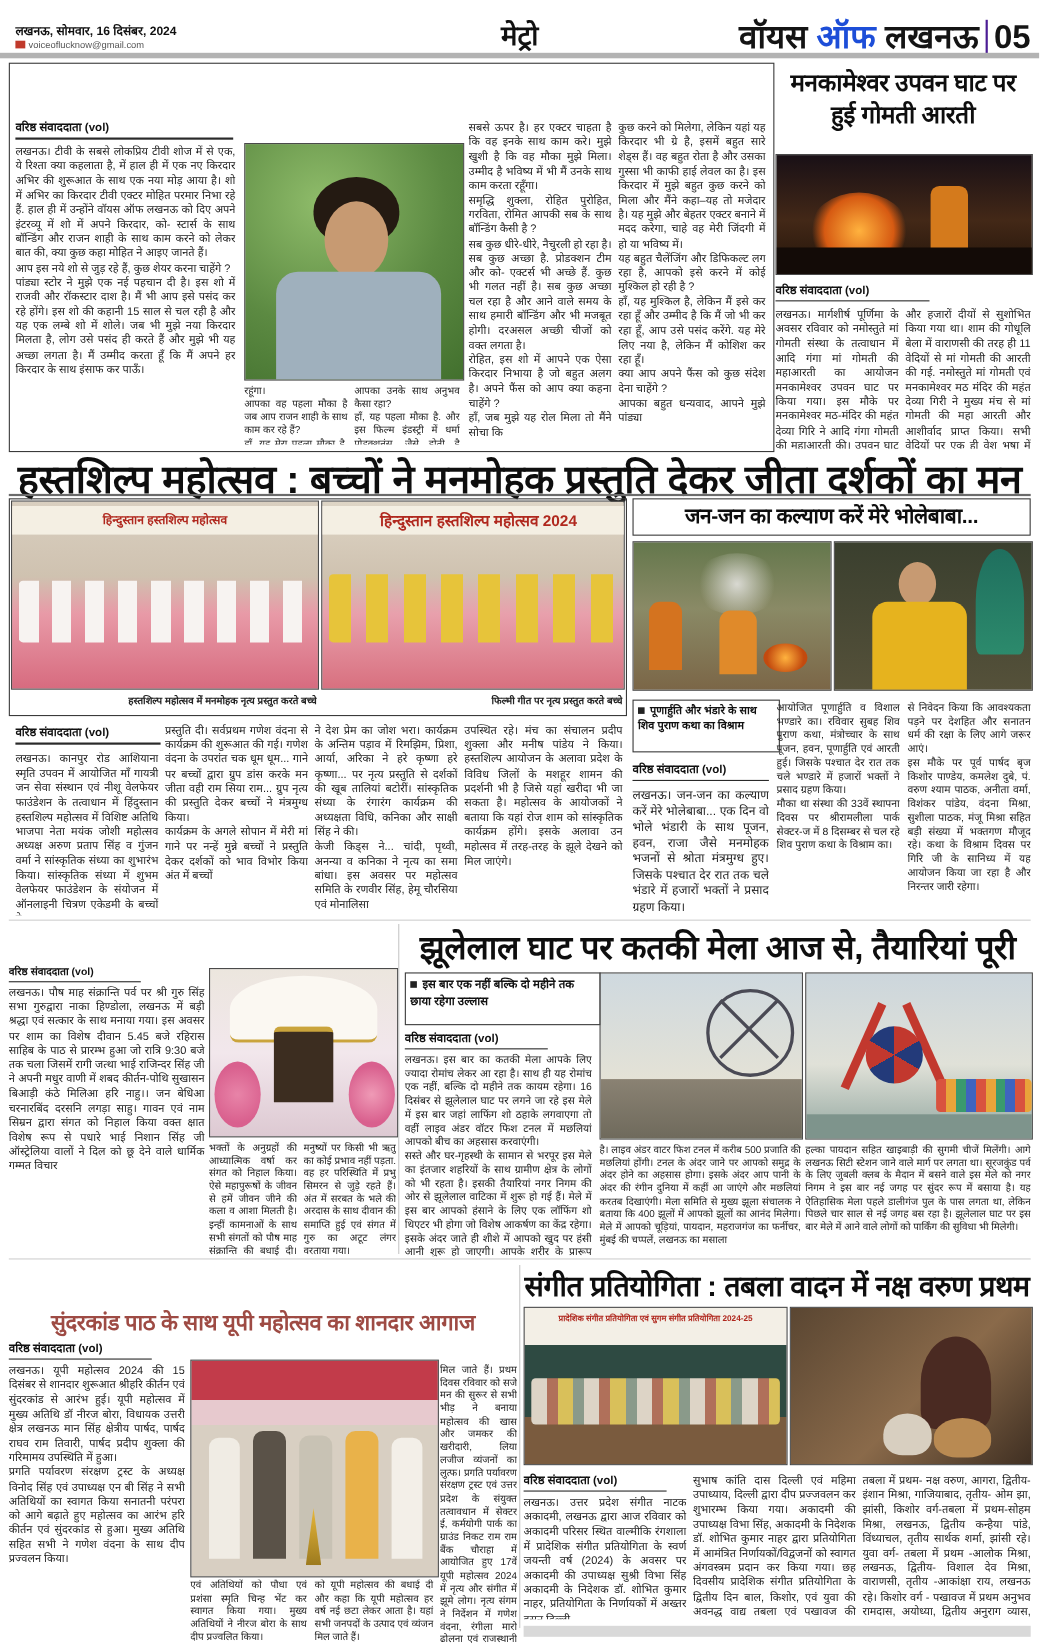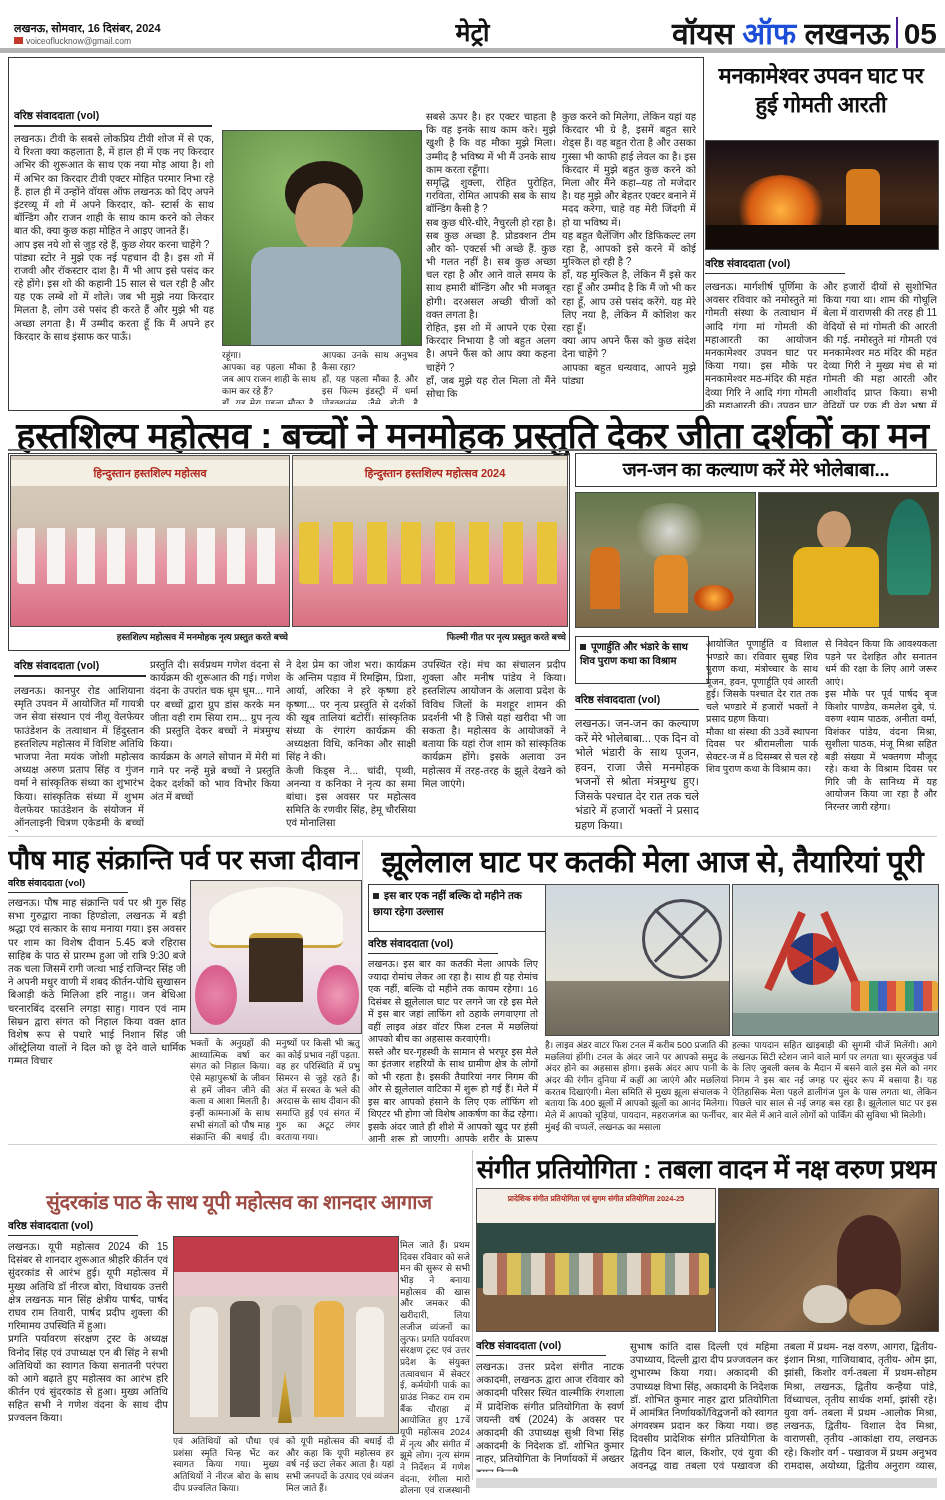--- a/index.html
+++ b/index.html
@@ -76,21 +76,21 @@
 
   <div class="abs hl" style="left:8px;top:410px;width:929px;font-size:36px;">हस्तशिल्प महोत्सव : बच्चों ने मनमोहक प्रस्तुति देकर जीता दर्शकों का मन</div>
   <div class="abs" style="left:8px;top:449px;width:929px;height:2px;background:#6b6b6b;"></div>
 
   <div class="abs boxed" style="left:8px;top:453px;width:560px;height:196px;"></div>
   <div class="abs photo" style="left:10px;top:455px;width:278px;height:170px;background:linear-gradient(180deg,#d9cfc0 0%,#cfc2b0 40%,#e89aa7 60%,#d76b7f 100%);">
     <div class="ph-el banner-red" style="left:0;top:4px;width:278px;height:26px;background:#f4efe3;font-size:11px;line-height:26px;">हिन्दुस्तान हस्तशिल्प महोत्सव</div>
     <div class="ph-el" style="left:6px;top:72px;width:266px;height:56px;background:repeating-linear-gradient(90deg,#f7f3f1 0 18px,rgba(0,0,0,0) 18px 30px);border-radius:4px;"></div>
   </div>
   <div class="abs photo" style="left:292px;top:455px;width:274px;height:170px;background:linear-gradient(180deg,#ded5c6 0%,#cfc2b0 40%,#e8a0ac 60%,#d8707f 100%);">
-    <div class="ph-el banner-red" style="left:0;top:4px;width:284px;height:26px;background:#f4efe3;font-size:11px;line-height:26px;">हिन्दुस्तान हस्तशिल्प महोत्सव 2024</div>
+    <div class="ph-el banner-red" style="left:0;top:4px;width:284px;height:26px;background:#f4efe3;font-size:14px;line-height:26px;">हिन्दुस्तान हस्तशिल्प महोत्सव 2024</div>
     <div class="ph-el" style="left:6px;top:66px;width:262px;height:62px;background:repeating-linear-gradient(90deg,#e7c43a 0 20px,rgba(0,0,0,0) 20px 34px);border-radius:4px;"></div>
   </div>
   <div class="abs cap" style="left:10px;top:630px;width:278px;">हस्तशिल्प महोत्सव में मनमोहक नृत्य प्रस्तुत करते बच्चे</div>
   <div class="abs cap" style="left:292px;top:630px;width:274px;">फिल्मी गीत पर नृत्य प्रस्तुत करते बच्चे</div>
 
   <div class="abs boxed hl" style="left:575px;top:453px;width:360px;height:32px;font-size:19px;line-height:32px;">जन-जन का कल्याण करें मेरे भोलेबाबा...</div>
   <div class="abs photo" style="left:575px;top:492px;width:179px;height:134px;background:linear-gradient(180deg,#64774c,#8a8a66 45%,#7b6647);">
     <div class="ph-el" style="left:54px;top:10px;width:80px;height:56px;border-radius:50%;background:radial-gradient(circle,#d9d9d2,rgba(0,0,0,0) 70%);"></div>
     <div class="ph-el" style="left:14px;top:54px;width:30px;height:62px;border-radius:10px 10px 0 0;background:#d4731f;"></div>
     <div class="ph-el" style="left:78px;top:62px;width:34px;height:58px;border-radius:10px 10px 0 0;background:#e08a2a;"></div>
@@ -115,21 +115,20 @@
   <div class="abs byline" style="left:14px;top:658px;width:132px;">वरिष्ठ संवाददाता (vol)</div>
   <div class="abs bodytext" style="left:14px;top:684px;width:130px;height:148px;">लखनऊ। कानपुर रोड आशियाना स्मृति उपवन में आयोजित माँ गायत्री जन सेवा संस्थान एवं नीशू वेलफेयर फाउंडेशन के तत्वाधान में हिंदुस्तान हस्तशिल्प महोत्सव में विशिष्ट अतिथि भाजपा नेता मयंक जोशी महोत्सव अध्यक्ष अरुण प्रताप सिंह व गुंजन वर्मा ने सांस्कृतिक संध्या का शुभारंभ किया। सांस्कृतिक संध्या में शुभम वेलफेयर फाउंडेशन के संयोजन में ऑनलाइनी चित्रण एकेडमी के बच्चों ने</div>
   <div class="abs bodytext" style="left:150px;top:658px;width:130px;height:174px;">प्रस्तुति दी। सर्वप्रथम गणेश वंदना से कार्यक्रम की शुरूआत की गई। गणेश वंदना के उपरांत चक धूम धूम... गाने पर बच्चों द्वारा ग्रुप डांस करके मन जीता वही राम सिया राम... ग्रुप नृत्य की प्रस्तुति देकर बच्चों ने मंत्रमुग्ध किया।
 कार्यक्रम के अगले सोपान में मेरी मां गाने पर नन्हें मुन्ने बच्चों ने प्रस्तुति देकर दर्शकों को भाव विभोर किया अंत में बच्चों</div>
   <div class="abs bodytext" style="left:286px;top:658px;width:130px;height:174px;">ने देश प्रेम का जोश भरा। कार्यक्रम के अन्तिम पड़ाव में रिमझिम, प्रिशा, आर्या, अरिका ने हरे कृष्णा हरे कृष्णा... पर नृत्य प्रस्तुति से दर्शकों की खूब तालियां बटोरीं। सांस्कृतिक संध्या के रंगारंग कार्यक्रम की अध्यक्षता विधि, कनिका और साक्षी सिंह ने की।
 केजी किड्स ने... चांदी, पृथ्वी, अनन्या व कनिका ने नृत्य का समा बांधा। इस अवसर पर महोत्सव समिति के रणवीर सिंह, हेमू चौरसिया एवं मोनालिसा</div>
   <div class="abs bodytext" style="left:422px;top:658px;width:144px;height:174px;">उपस्थित रहे। मंच का संचालन प्रदीप शुक्ला और मनीष पांडेय ने किया। हस्तशिल्प आयोजन के अलावा प्रदेश के विविध जिलों के मशहूर शामन की प्रदर्शनी भी है जिसे यहां खरीदा भी जा सकता है। महोत्सव के आयोजकों ने बताया कि यहां रोज शाम को सांस्कृतिक कार्यक्रम होंगे। इसके अलावा उन महोत्सव में तरह-तरह के झूले देखने को मिल जाएंगे।</div>
 
   <div class="abs" style="left:8px;top:836px;width:929px;height:1px;background:#cfcfcf;"></div>
 
-  <div class="abs hl" style="left:8px;top:840px;width:352px;font-size:27px;text-align:left;">पौष माह संक्रान्ति पर्व पर सजा दीवान</div>
   <div class="abs byline" style="left:8px;top:876px;width:120px;font-size:9.5px;border-bottom-width:1.5px;">वरिष्ठ संवाददाता (vol)</div>
   <div class="abs bodytext" style="left:8px;top:896px;width:178px;height:246px;">लखनऊ। पौष माह संक्रान्ति पर्व पर श्री गुरु सिंह सभा गुरुद्वारा नाका हिण्डोला, लखनऊ में बड़ी श्रद्धा एवं सत्कार के साथ मनाया गया। इस अवसर पर शाम का विशेष दीवान 5.45 बजे रहिरास साहिब के पाठ से प्रारम्भ हुआ जो रात्रि 9:30 बजे तक चला जिसमें रागी जत्था भाई राजिन्दर सिंह जी ने अपनी मधुर वाणी में शबद कीर्तन-पोथि सुखासन बिआड़ी कंठे मिलिआ हरि नाहु।। जन बेधिआ चरनारबिंद दरसनि लगड़ा साहु। गावन एवं नाम सिम्रन द्वारा संगत को निहाल किया वक्त क्षात विशेष रूप से पधारे भाई निशान सिंह जी ऑस्ट्रेलिया वालों ने दिल को छू देने वाले धार्मिक गम्मत विचार</div>
   <div class="abs photo" style="left:190px;top:880px;width:170px;height:152px;background:linear-gradient(180deg,#ece6de,#f2e7ec 50%,#ddc9d2);">
     <div class="ph-el" style="left:18px;top:6px;width:134px;height:58px;border-radius:50% 50% 8px 8px;background:#fbf8f2;border-bottom:3px solid #caa43c;"></div>
     <div class="ph-el" style="left:58px;top:52px;width:54px;height:64px;background:#3c2d20;border-radius:6px 6px 0 0;border-top:5px solid #caa43c;"></div>
     <div class="ph-el" style="left:4px;top:84px;width:42px;height:60px;border-radius:50%;background:radial-gradient(circle,#e884a8,#d9608e 70%);"></div>
     <div class="ph-el" style="left:126px;top:84px;width:42px;height:60px;border-radius:50%;background:radial-gradient(circle,#ef9ab6,#d9608e 70%);"></div>
   </div>
   <div class="abs bodytext small" style="left:190px;top:1038px;width:80px;height:104px;">भक्तों के अनुग्रहों की आध्यात्मिक वर्षा कर संगत को निहाल किया। ऐसे महापुरूषों के जीवन से हमें जीवन जीने की कला व आशा मिलती है। इन्हीं कामनाओं के साथ सभी संगतों को पौष माह संक्रान्ति की बधाई दी। लाखों निक आदर्शों एवं गुरबाणी से जुड़ने की प्रेरणा दी।</div>
   <div class="abs bodytext small" style="left:276px;top:1038px;width:84px;height:104px;">मनुष्यों पर किसी भी ऋतु का कोई प्रभाव नहीं पड़ता. वह हर परिस्थिति में प्रभु सिमरन से जुड़े रहते हैं। अंत में सरबत के भले की अरदास के साथ दीवान की समाप्ति हुई एवं संगत में गुरु का अटूट लंगर वरताया गया।</div>

